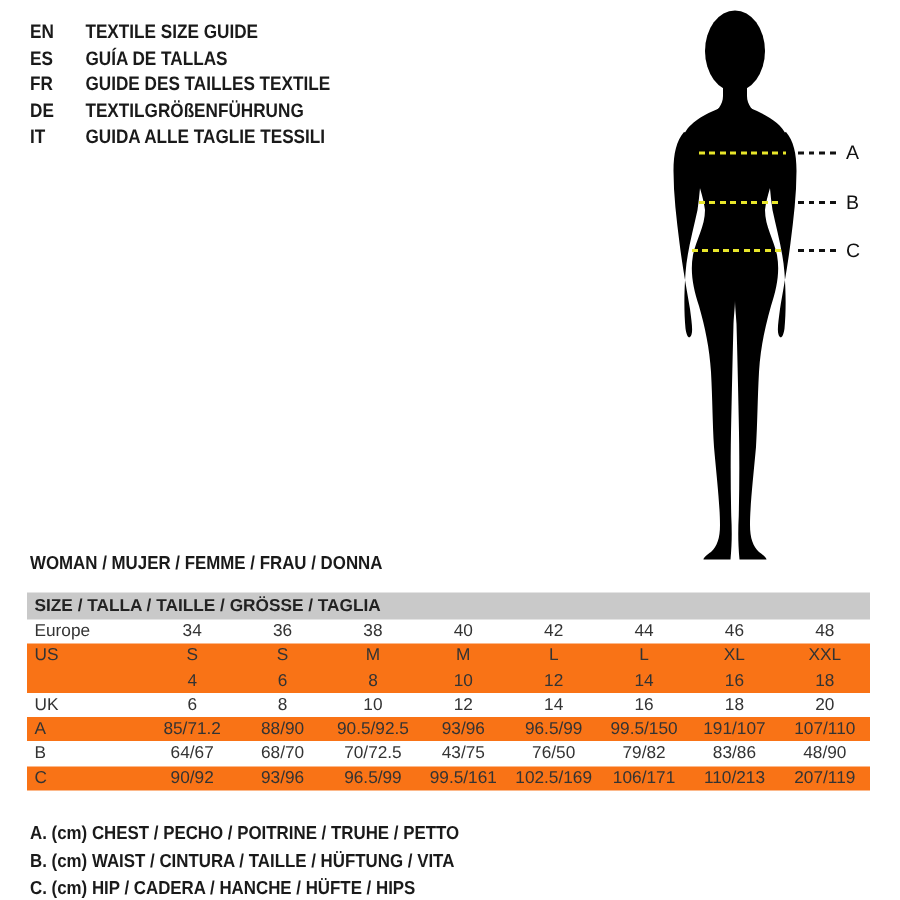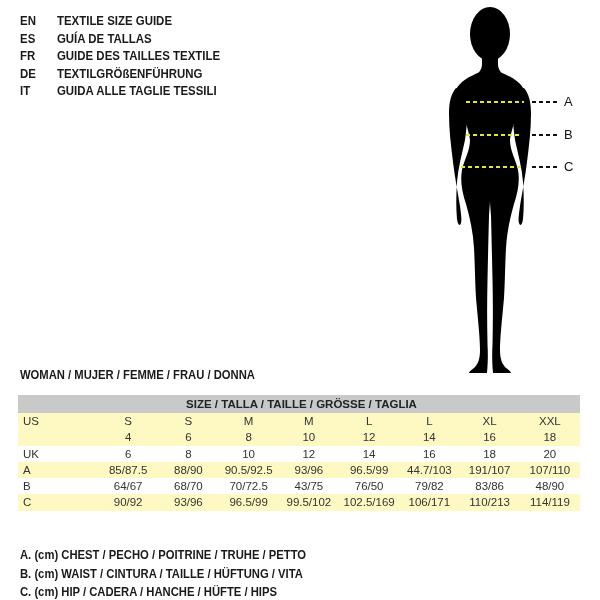--- a/index.html
+++ b/index.html
@@ -18,23 +18,23 @@
   
   .dash-yellow{height:2px;background:repeating-linear-gradient(90deg,var(--dash,#e8e62a) 0 4px,transparent 4px 7px);}
   .dash-black{height:2px;background:repeating-linear-gradient(90deg,#111 0 4px,transparent 4px 7px);}
   .marker-label{font-size:13px;font-weight:400;color:#111;line-height:14px;}
 
   
   #section-title{left:20px;top:368px;font-size:12.5px;font-weight:bold;transform:scaleX(0.9);transform-origin:top left;white-space:nowrap;}
 
   
   #size-table{left:18px;top:395px;width:562px;font-size:11.5px;}
-  #table-header{height:18px;line-height:18px;background:#c9c9c9;font-weight:bold;padding-left:5px;color:#222;transform-origin:center left;text-align:center;}
+  #table-header{height:18px;line-height:18px;background:#c9c9c9;font-weight:bold;padding-left:5px;color:#222;transform-origin:center left;}
   .t-row{display:flex;height:16.3px;line-height:16.3px;color:#333;}
-  .t-row.shaded{background:#fef9c3;}
+  .t-row.shaded{background:#f97316;}
   .t-label{width:80px;flex:0 0 80px;padding-left:5px;box-sizing:border-box;}
   .t-cell{flex:1 1 0;text-align:center;}
 
   
   #legend-block{left:20px;top:546px;transform:scaleX(0.9);transform-origin:top left;}
   .legend-line{font-size:12.5px;font-weight:bold;line-height:18.5px;white-space:nowrap;}
 </style>
 </head>
 <body>
 
@@ -122,20 +122,31 @@
     <div class="abs dash-black" style="left: 532px; top: 166px; width: 26px;"></div>
     <div class="abs marker-label" style="left: 564px; top: 160px;">C</div>
   </div>
 </div>
 
 <div id="section-title" class="abs">WOMAN / MUJER / FEMME / FRAU / DONNA</div>
 
 <div id="size-table" class="abs">
   <div id="table-header">SIZE / TALLA / TAILLE / GRÖSSE / TAGLIA</div>
   <div id="table-body">
+  <div class="t-row">
+    <span class="t-label">Europe</span>
+  <span class="t-cell">34</span>
+        <span class="t-cell">36</span>
+        <span class="t-cell">38</span>
+        <span class="t-cell">40</span>
+        <span class="t-cell">42</span>
+        <span class="t-cell">44</span>
+        <span class="t-cell">46</span>
+        <span class="t-cell">48</span>
+      </div>
 
   <div class="t-row shaded">
     <span class="t-label">US</span>
   <span class="t-cell">S</span>
         <span class="t-cell">S</span>
         <span class="t-cell">M</span>
         <span class="t-cell">M</span>
         <span class="t-cell">L</span>
         <span class="t-cell">L</span>
         <span class="t-cell">XL</span>
@@ -161,26 +172,26 @@
         <span class="t-cell">10</span>
         <span class="t-cell">12</span>
         <span class="t-cell">14</span>
         <span class="t-cell">16</span>
         <span class="t-cell">18</span>
         <span class="t-cell">20</span>
       </div>
 
   <div class="t-row shaded">
     <span class="t-label">A</span>
-  <span class="t-cell">85/87.5</span>
+  <span class="t-cell">85/71.2</span>
         <span class="t-cell">88/90</span>
         <span class="t-cell">90.5/92.5</span>
         <span class="t-cell">93/96</span>
         <span class="t-cell">96.5/99</span>
-        <span class="t-cell">44.7/103</span>
+        <span class="t-cell">99.5/150</span>
         <span class="t-cell">191/107</span>
         <span class="t-cell">107/110</span>
       </div>
 
   <div class="t-row">
     <span class="t-label">B</span>
   <span class="t-cell">64/67</span>
         <span class="t-cell">68/70</span>
         <span class="t-cell">70/72.5</span>
         <span class="t-cell">43/75</span>
@@ -188,25 +199,25 @@
         <span class="t-cell">79/82</span>
         <span class="t-cell">83/86</span>
         <span class="t-cell">48/90</span>
       </div>
 
   <div class="t-row shaded">
     <span class="t-label">C</span>
   <span class="t-cell">90/92</span>
         <span class="t-cell">93/96</span>
         <span class="t-cell">96.5/99</span>
-        <span class="t-cell">99.5/102</span>
+        <span class="t-cell">99.5/161</span>
         <span class="t-cell">102.5/169</span>
         <span class="t-cell">106/171</span>
         <span class="t-cell">110/213</span>
-        <span class="t-cell">114/119</span>
+        <span class="t-cell">207/119</span>
       </div>
 </div>
 </div>
 
 <div id="legend-block" class="abs">
 
     <div class="legend-line">A. (cm) CHEST / PECHO / POITRINE / TRUHE / PETTO</div>
 
     <div class="legend-line">B. (cm) WAIST / CINTURA / TAILLE / HÜFTUNG / VITA</div>
 

